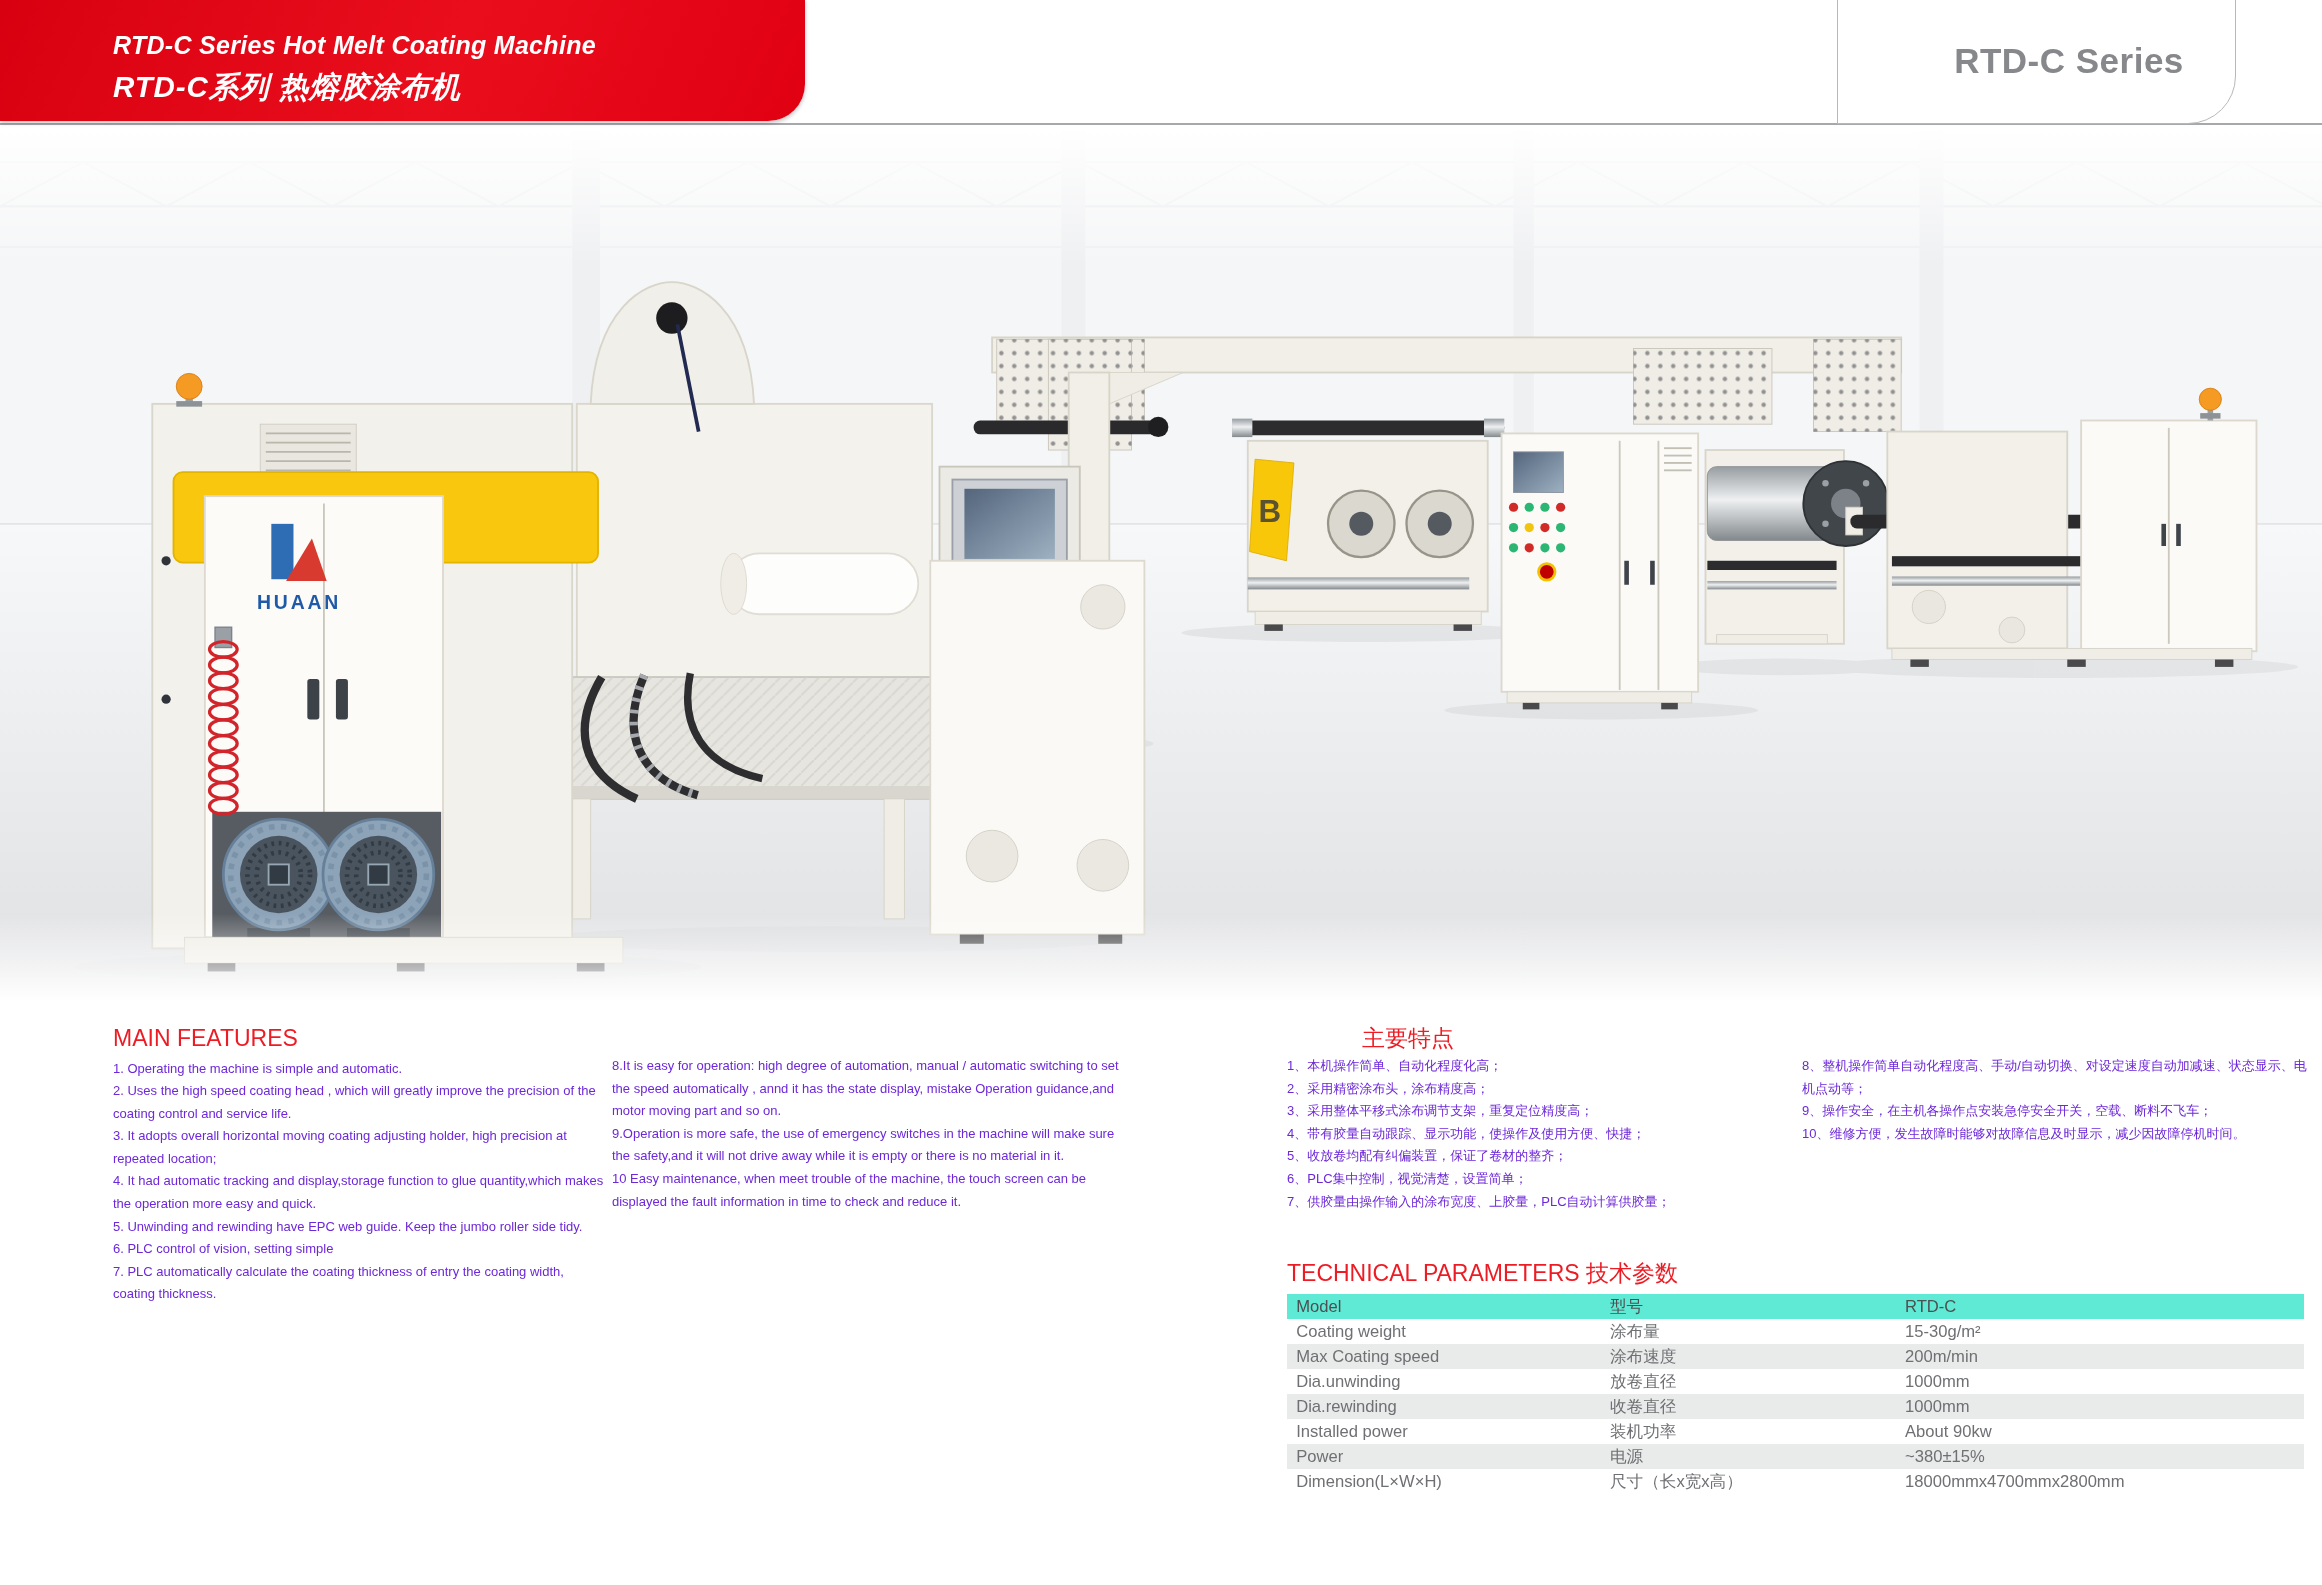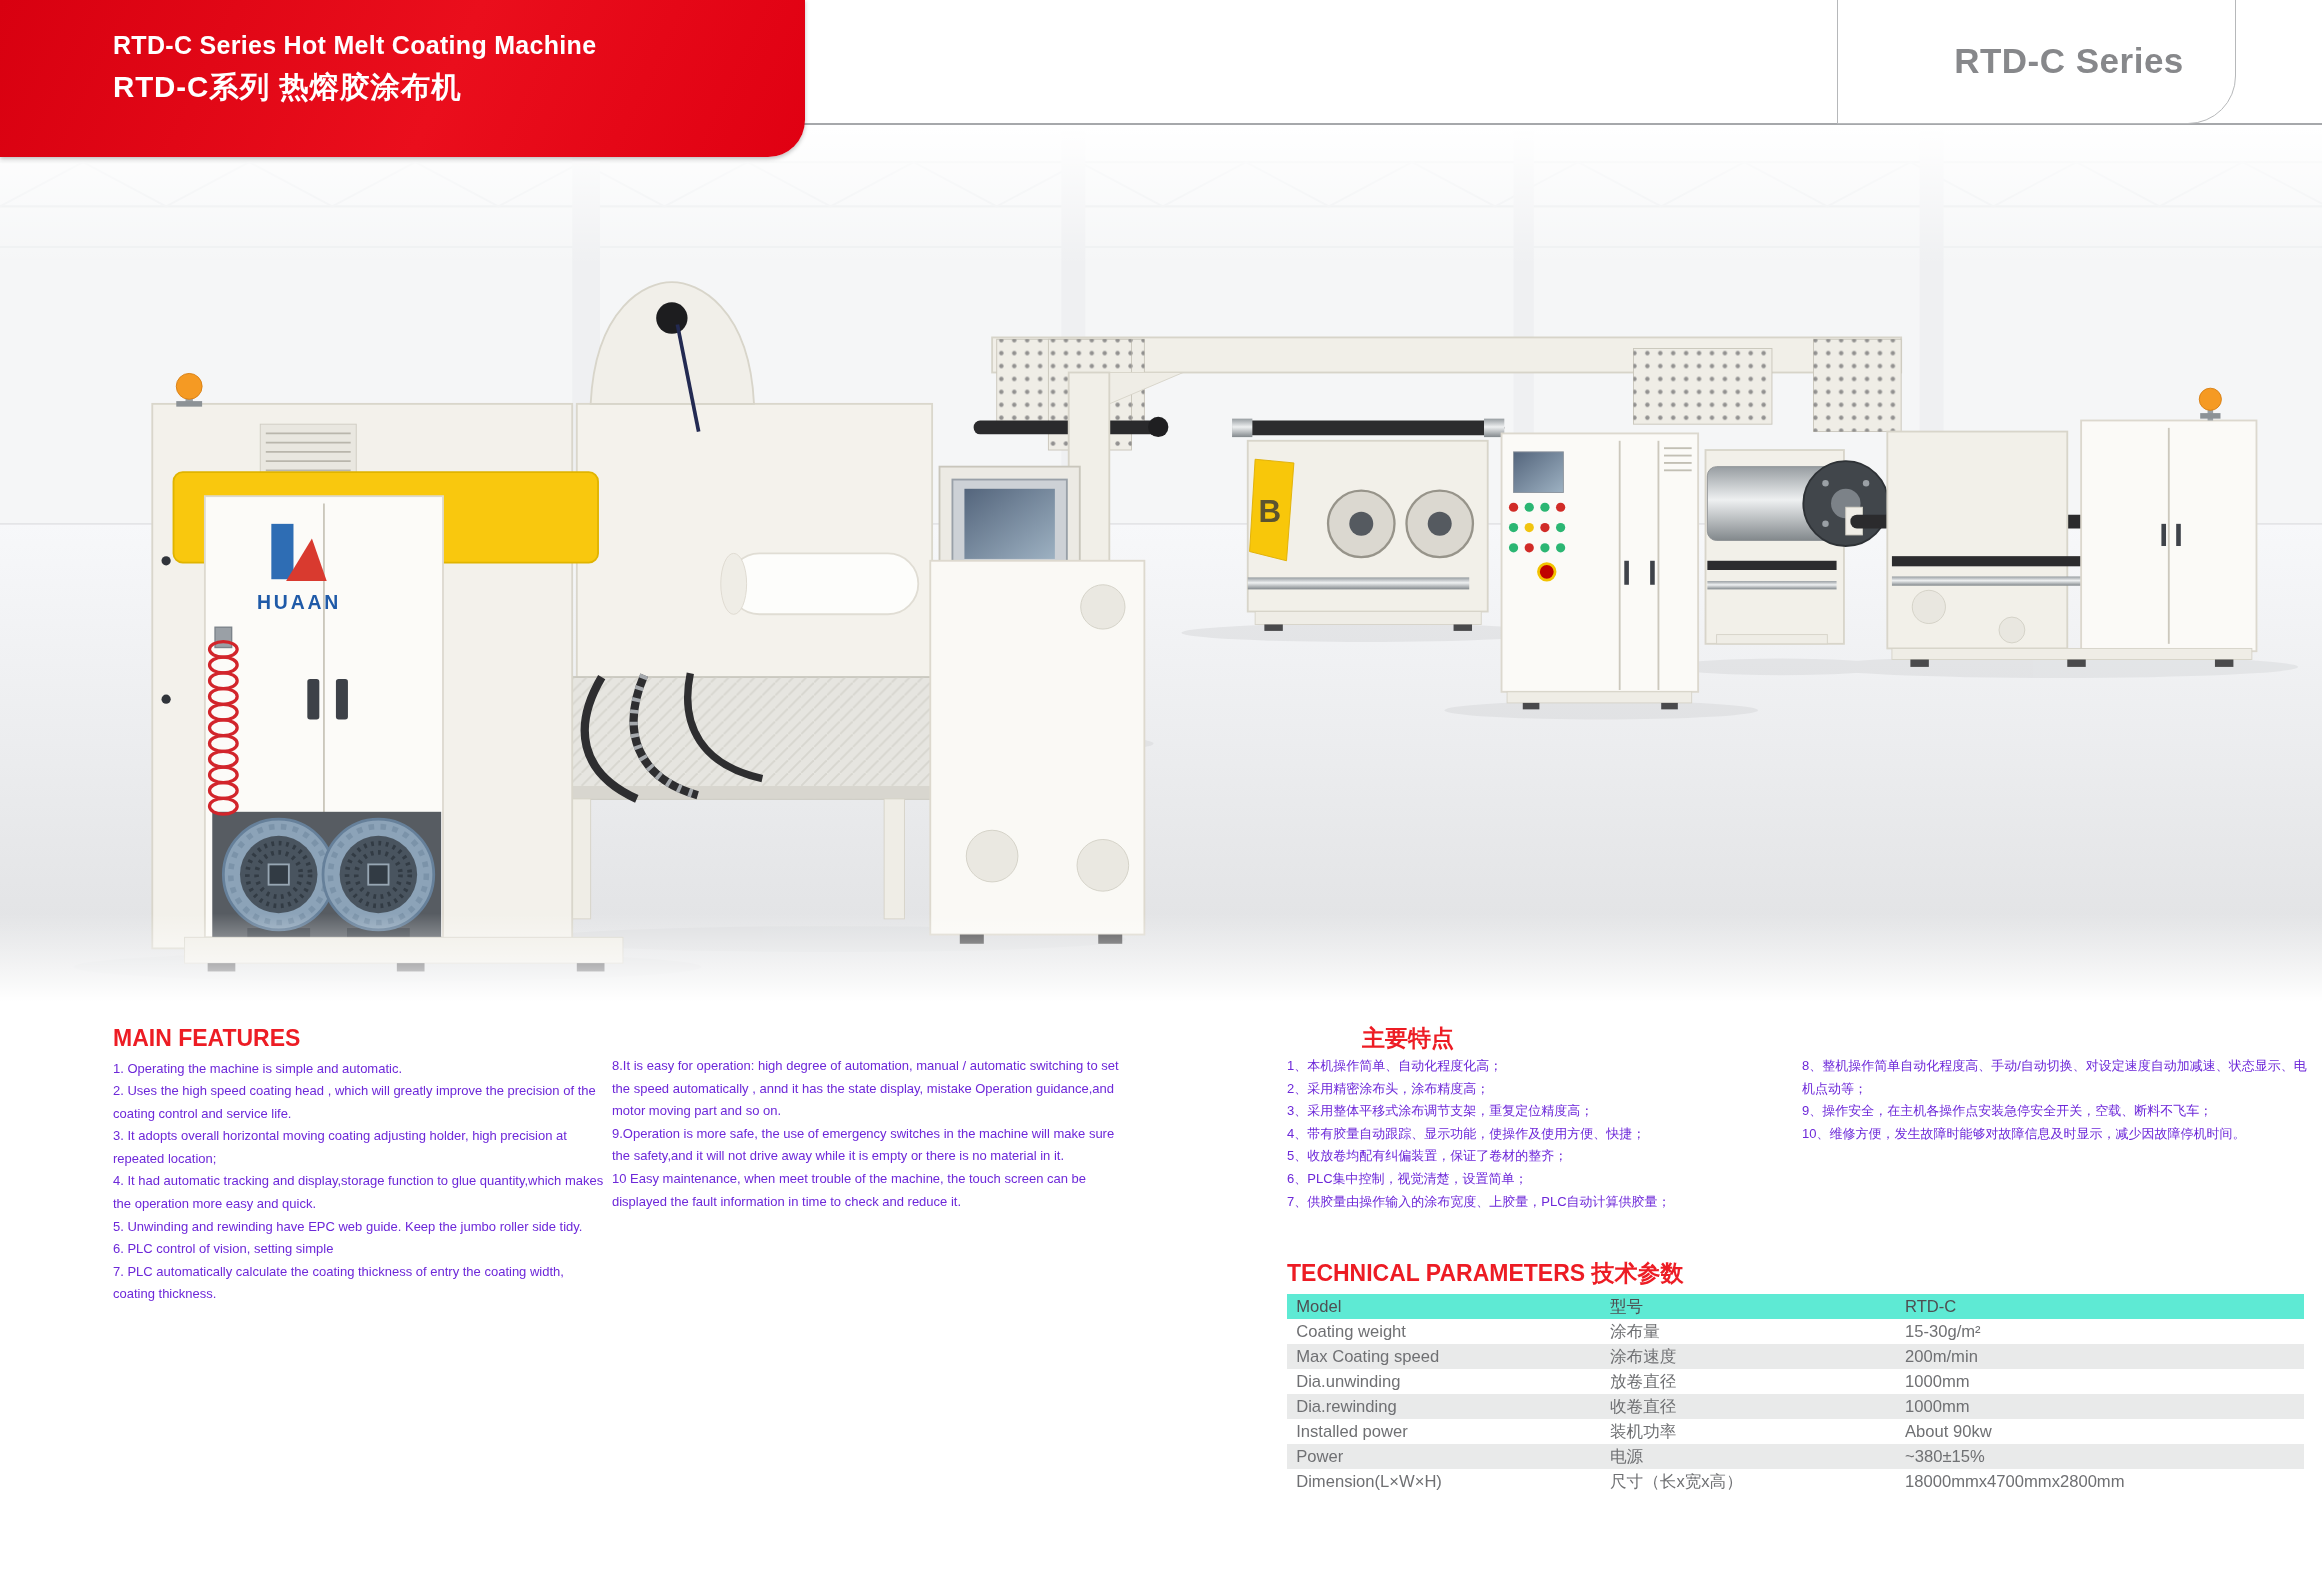--- a/index.html
+++ b/index.html
@@ -1,35 +1,35 @@
 <!DOCTYPE html>
 <html style="font-size:14.8px"><head>
 <meta charset="utf-8">
 <style>
   html,body{margin:0;padding:0;background:#ffffff;}
   .page{position:relative;width:2322px;height:1586px;background:#ffffff;overflow:hidden;
         font-family:"Liberation Sans","DejaVu Sans",sans-serif;color:#717275;}
 
   
   .top-line{position:absolute;left:0;top:123px;width:2322px;height:1.8px;background:#a6a8ab;z-index:1;}
-  .banner{position:absolute;left:0;top:0;width:805px;height:157px;z-index:3;
+  .banner{position:absolute;left:0;top:0;width:805px;height:121px;z-index:3;
           background:linear-gradient(115deg,#d80010 0%,#ea0e1c 55%,#e00012 100%);
-          border-radius:0 0 37px 0;box-shadow:0 1.8px 4.6px rgba(0,0,0,.25);}
+          border-radius:0 0 37px 0;box-shadow:0 1.8px 4.6px rgba(0,0,0,.25);font-style:italic;}
   .banner .t-en{position:absolute;left:113px;top:31px;color:#ffffff;font-weight:bold;font-size:25px;letter-spacing:0.3px;}
   .banner .t-zh{position:absolute;left:113px;top:68px;color:#ffffff;font-weight:bold;font-size:29.5px;letter-spacing:0.9px;}
   .series-box{position:absolute;left:1837px;top:-1.8px;width:399px;height:126px;z-index:2;
               border:1.8px solid #b6b8ba;border-radius:0 0 48px 0;box-sizing:border-box;
               display:flex;align-items:center;justify-content:center;}
   .series-box span{font-size:35px;font-weight:bold;color:#87888b;letter-spacing:0.5px;padding-left:65px;}
 
   
   .hero{position:absolute;left:0;top:126px;width:2322px;height:876px;z-index:0;}
 
   
-  .red-head{color:#ed1c24;font-weight:bold;font-size:23px;line-height:28px;margin:0 0 5.5px 0;}
+  .red-head{color:#ed1c24;font-weight:normal;font-size:23px;line-height:28px;margin:0 0 5.5px 0;}
   .f-item{font-size:13px;line-height:22.6px;color:#6d28d9;}
   .abs{position:absolute;}
   .col-en1{left:113px;top:1024px;width:495px;}
   .col-en2{left:612px;top:1055px;width:508px;}
   .zh-head{left:1362px;top:1024px;width:369px;}
   .col-zh1{left:1287px;top:1055px;width:515px;}
   .col-zh2{left:1802px;top:1055px;width:505px;}
   .app-block{left:113px;top:1382px;width:498px;}
   .tech-block{left:1287px;top:1259px;width:1017px;}
 

